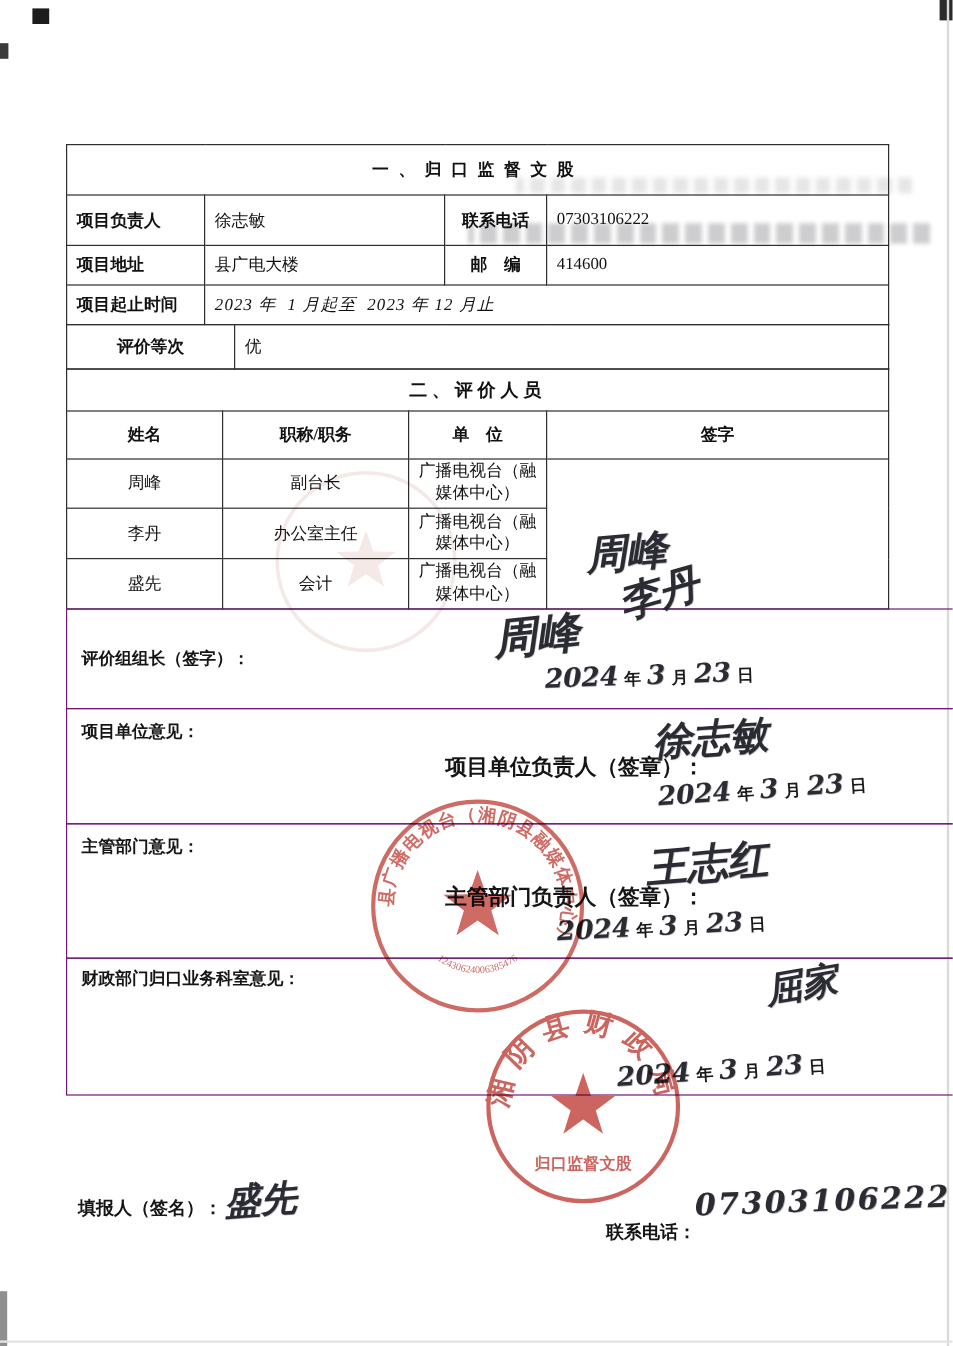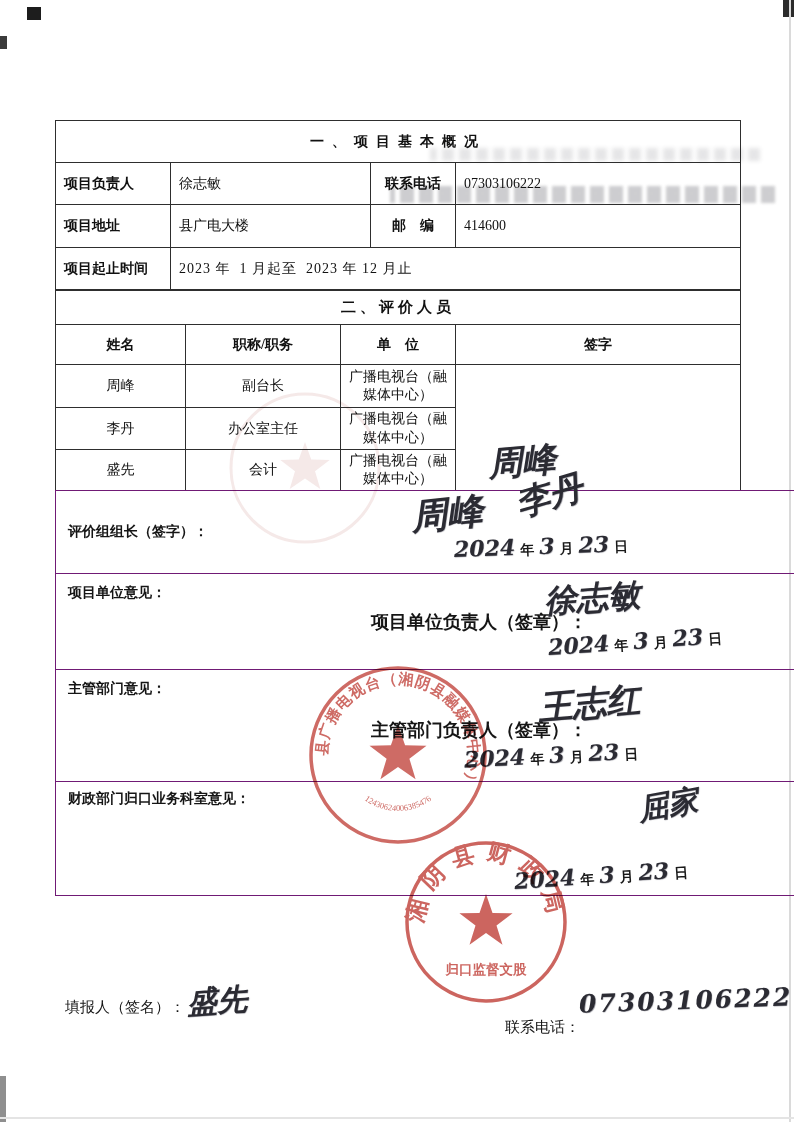--- a/index.html
+++ b/index.html
@@ -24,39 +24,39 @@
             background:repeating-linear-gradient(90deg, rgba(55,55,65,.55) 0 14px, transparent 14px 19px); }
 
   .form { position:absolute; left:55px; top:120px; width:686px; }
   .tbl { border-collapse:collapse; width:686px; table-layout:fixed; margin-top:-1px; }
   .tbl:first-child { margin-top:0; }
   .tbl td { border:1px solid #2e2e2e; font-size:14px; padding:2px 8px; vertical-align:middle; color:#111; }
   .title { text-align:center; font-weight:bold; font-size:16px; letter-spacing:8px; }
   .title.t2 { font-size:15px; letter-spacing:4px; }
   .lbl { font-weight:bold; }
   .ctr { text-align:center; }
-  .period { white-space:pre; padding-left:56px; letter-spacing:1px; }
+  .period { white-space:pre; padding-left:56px; letter-spacing:1px;font-style:italic; }
   .unit-cell { font-size:13px; line-height:1.3; padding:2px 4px; }
-  .h35{height:35px}.h37{height:37px}.h40{height:40px}.h42{height:42px}.h43{height:43px}
+  .h35{height:35px}.h37{height:37px}.h40{height:40px}.h42{height:42px}.h43{height:33px}
 
   .op-row { position:relative; width:752px; border:1px solid #701a75; margin-top:-1px; }
   .op-label { position:absolute; left:12px; top:10px; font-weight:bold; font-size:14px; }
   .op-label.mid { top:50%; transform:translateY(-50%); }
   .signer { position:absolute; font-weight:bold; font-size:18px; white-space:nowrap; }
 
   .hand { font-family:"DejaVu Serif","Liberation Serif",serif; font-style:italic; font-weight:bold;
           color:#2b2b33; text-shadow:0.5px 0.5px 0.7px rgba(40,40,55,.45); }
   .sig { position:absolute; white-space:nowrap; line-height:1; }
   .hand-date { position:absolute; display:flex; align-items:baseline; gap:5px; white-space:nowrap; }
   .hand-date .num { font-size:22px; line-height:1; }
   .hand-date .unit { font-size:14px; font-weight:bold; font-style:normal;
                      font-family:"Liberation Serif",serif; color:#1a1a1a; text-shadow:none; }
 
   .footer { position:absolute; left:55px; top:986px; width:686px; height:44px; }
-  .foot-lbl { position:absolute; font-weight:normal; font-size:15px; white-space:nowrap; }
+  .foot-lbl { position:absolute; font-weight:bold; font-size:15px; white-space:nowrap; }
 
   .stamp { position:absolute; mix-blend-mode:multiply; pointer-events:none; }
   .stamp-faint { opacity:.13; }
 </style>
 </head>
 <body>
 
 <div class="page">
 
   <div class="art art-tl"></div>
@@ -72,21 +72,21 @@
 
     <table class="tbl">
       <colgroup>
           <col style="width:115px">
           <col style="width:200px">
           <col style="width:85px">
           <col>
         </colgroup>
       <tbody>
           <tr class="h42">
-        <td colspan="4" class="title">一、项目基本概况</td>
+        <td colspan="4" class="title">一、归口监督文股</td>
       </tr>
       <tr class="h42">
         <td class="lbl">项目负责人</td>
         <td>徐志敏</td>
         <td class="lbl ctr">联系电话</td>
         <td>07303106222</td>
       </tr>
       <tr class="h43">
         <td class="lbl">项目地址</td>
         <td>县广电大楼</td>
@@ -99,20 +99,24 @@
       </tr>
     </tbody>
       </table>
 
     <table class="tbl">
       <colgroup>
           <col style="width:140px">
           <col>
         </colgroup>
       <tbody>
+      <tr class="h37">
+        <td class="lbl ctr">评价等次</td>
+        <td>优</td>
+      </tr>
     </tbody>
       </table>
 
     <table class="tbl">
       <colgroup>
           <col style="width:130px">
           <col style="width:155px">
           <col style="width:115px">
           <col>
         </colgroup>

